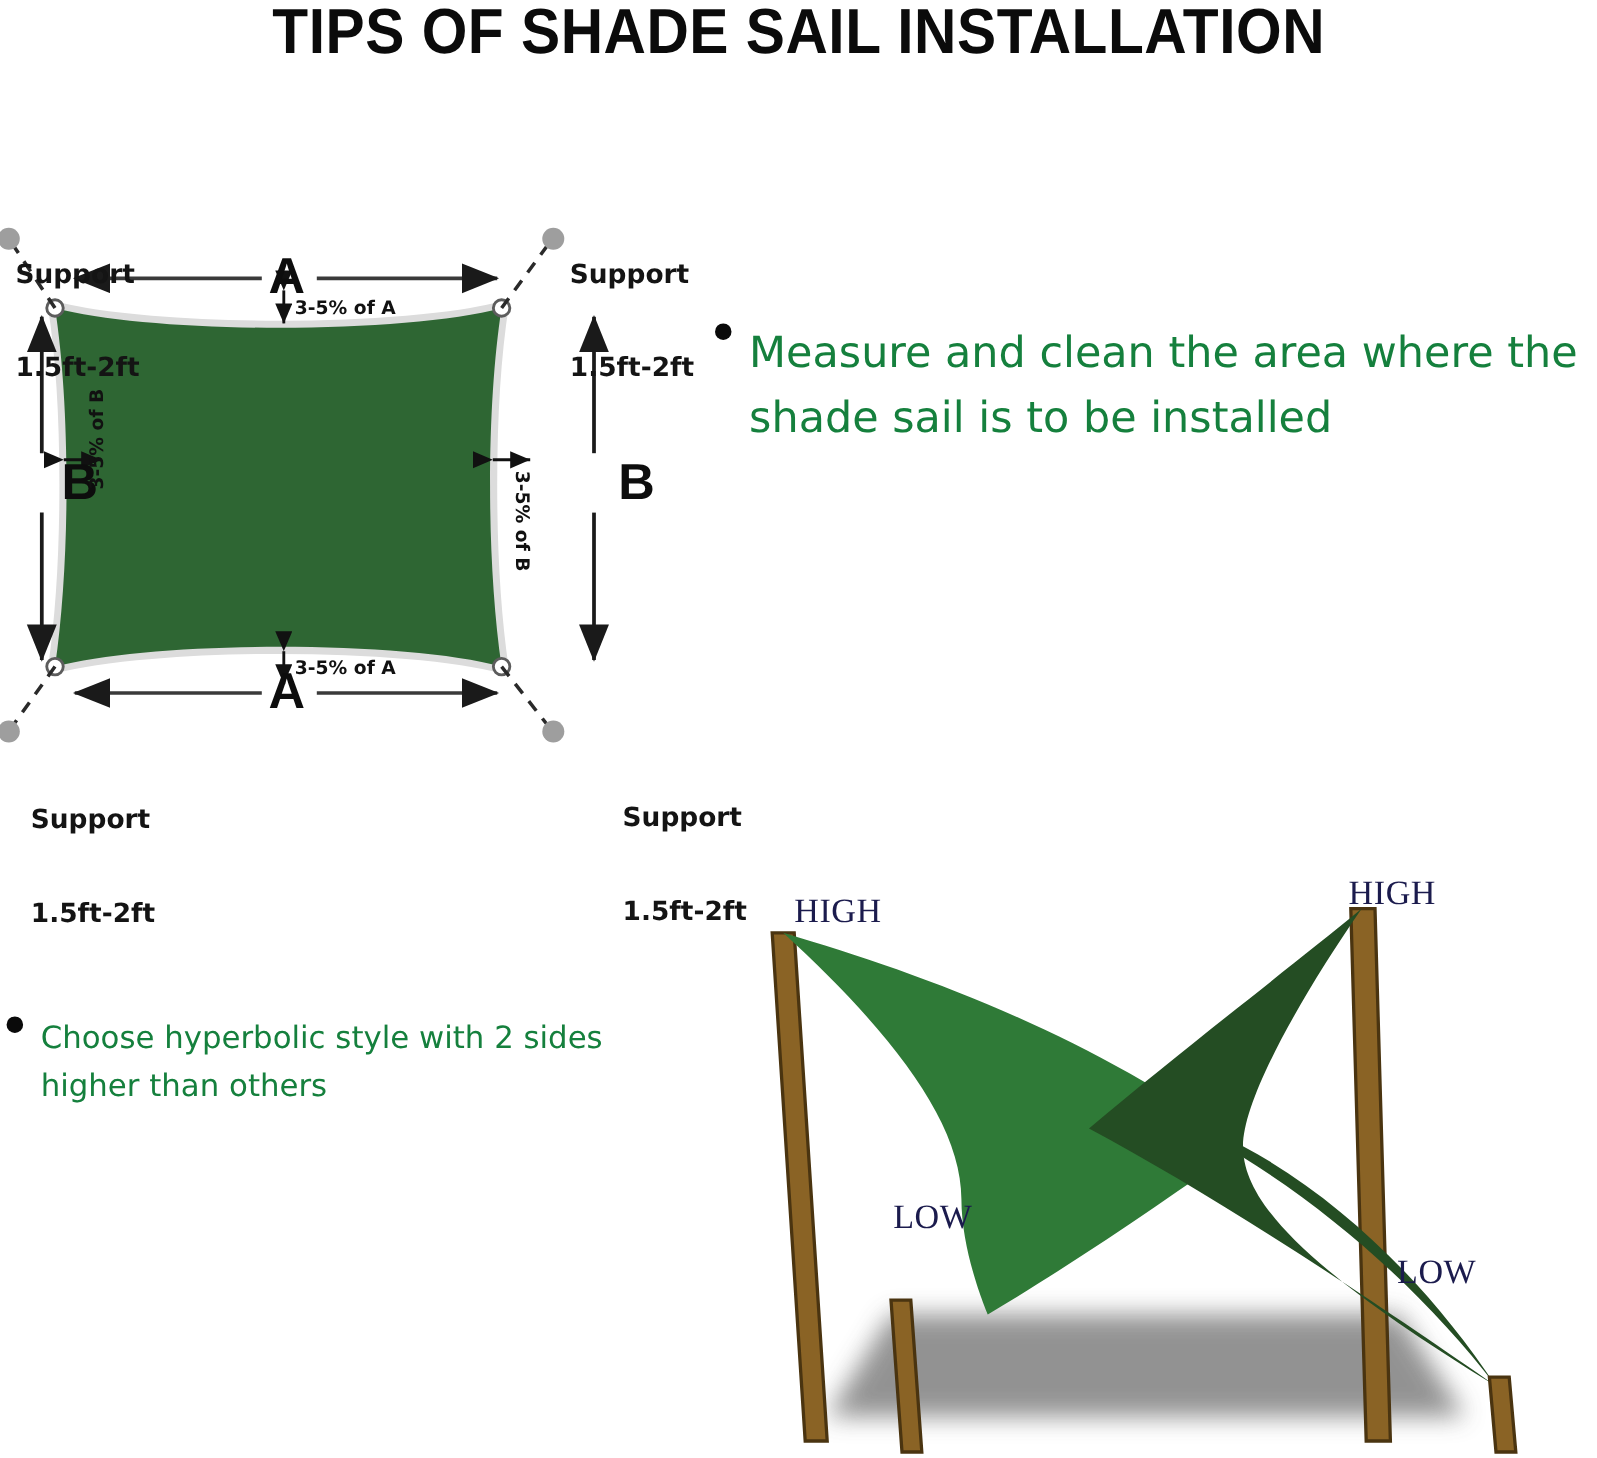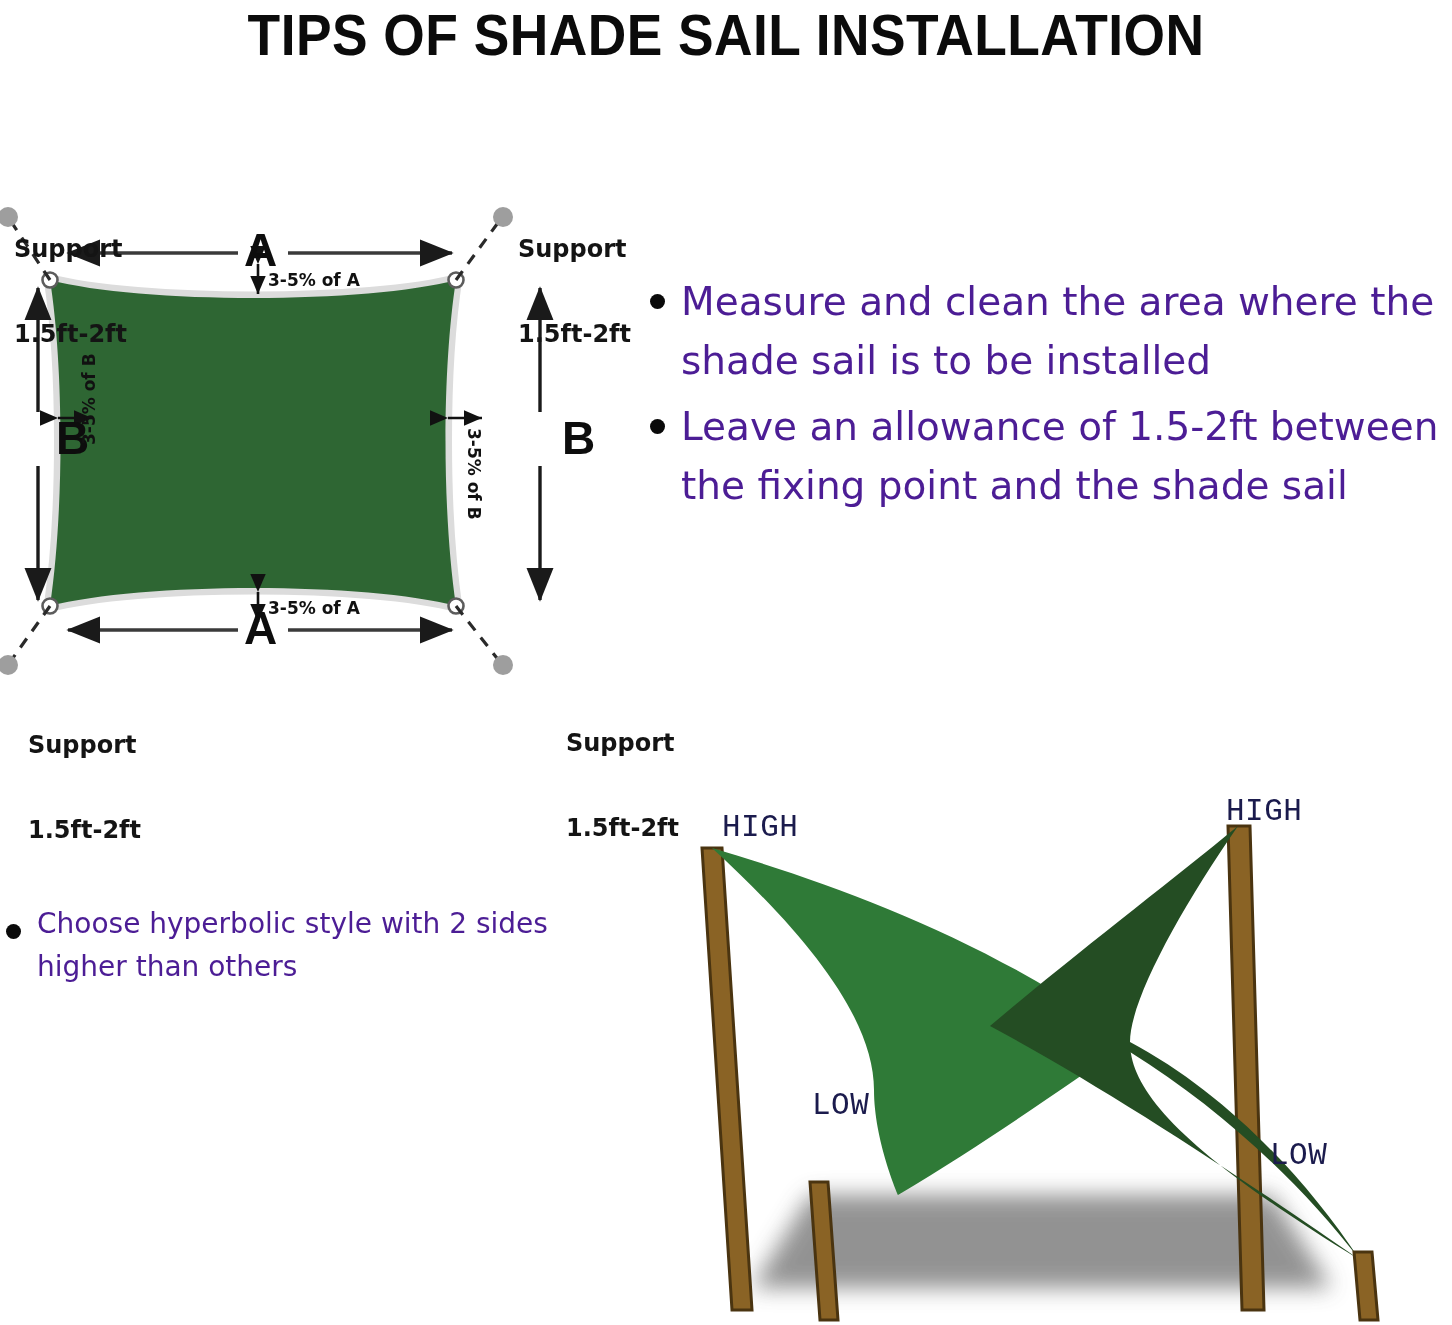--- a/index.html
+++ b/index.html
@@ -17,21 +17,20 @@
   }
 
   
   #title-bar {
     position: absolute;
     left: 0;
     top: 0;
     width: 1452px;
     height: 70px;
     display: flex;
-    align-items: center;
     justify-content: center;
   }
   #page-title {
     font-family: "Liberation Sans", sans-serif;
     font-weight: bold;
     font-size: 58px;
     letter-spacing: 0.5px;
     color: #0b0b0b;
     transform: scaleX(0.92);
     transform-origin: center center;
@@ -101,21 +100,22 @@
     width: 15px;
     height: 15px;
     border-radius: 50%;
     background: #0a0a0a;
     margin-top: 16px;
     margin-right: 16px;
   }
   .bullet-text {
     font-family: "DejaVu Sans", sans-serif;
     font-weight: 400;
-    color: #4c1d95;
+    color: #15803d;
+    margin-top: 20px;
   }
 
   #tips-right {
     left: 650px;
     top: 272px;
     width: 800px;
   }
   #tips-right .bullet-text {
     font-size: 39px;
     line-height: 1.52;
@@ -140,21 +140,21 @@
 
   
   #hyper-diagram {
     position: absolute;
     left: 660px;
     top: 790px;
     width: 792px;
     height: 535px;
   }
   .hi-lo-lbl {
-    font-family: Liberation Mono, monospace;
+    font-family: Liberation Serif, serif;
     font-size: 31px;
     color: #1b1b4d;
     letter-spacing: 0.5px;
     line-height: 1;
     white-space: nowrap;
   }
 </style>
 </head>
 <body>
 
@@ -249,24 +249,20 @@
   <div class="abs pct-lbl" style="left:268px; top:440px;">3-5% of A</div>
   <div class="abs pct-lbl pct-rot-left" style="left:98px; top:268px;">3-5% of B</div>
   <div class="abs pct-lbl pct-rot-right" style="left:482px; top:268px;">3-5% of B</div>
 </div>
 
 <ul class="bullet-list" id="tips-right">
   <li class="bullet-item">
     <span class="bullet-dot"></span>
     <span class="bullet-text">Measure and clean the area where the shade sail is to be installed</span>
   </li>
-  <li class="bullet-item">
-    <span class="bullet-dot"></span>
-    <span class="bullet-text">Leave an allowance of 1.5-2ft between the fixing point and the shade sail</span>
-  </li>
 </ul>
 
 <ul class="bullet-list" id="tips-bottom">
   <li class="bullet-item">
     <span class="bullet-dot"></span>
     <span class="bullet-text">Choose hyperbolic style with 2 sides higher than others</span>
   </li>
 </ul>
 
 <div id="hyper-diagram">

